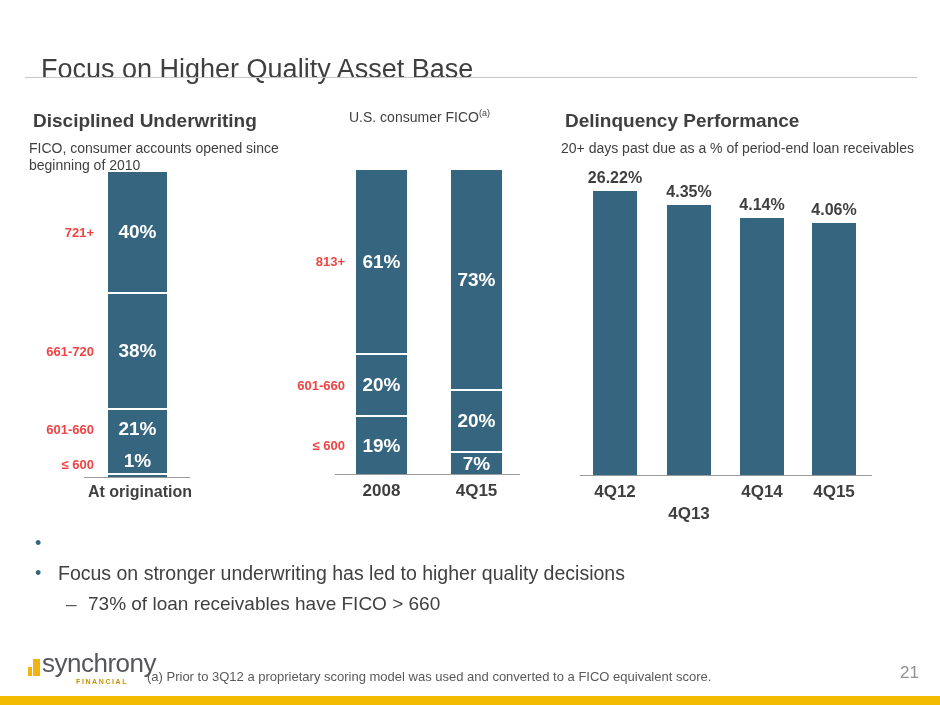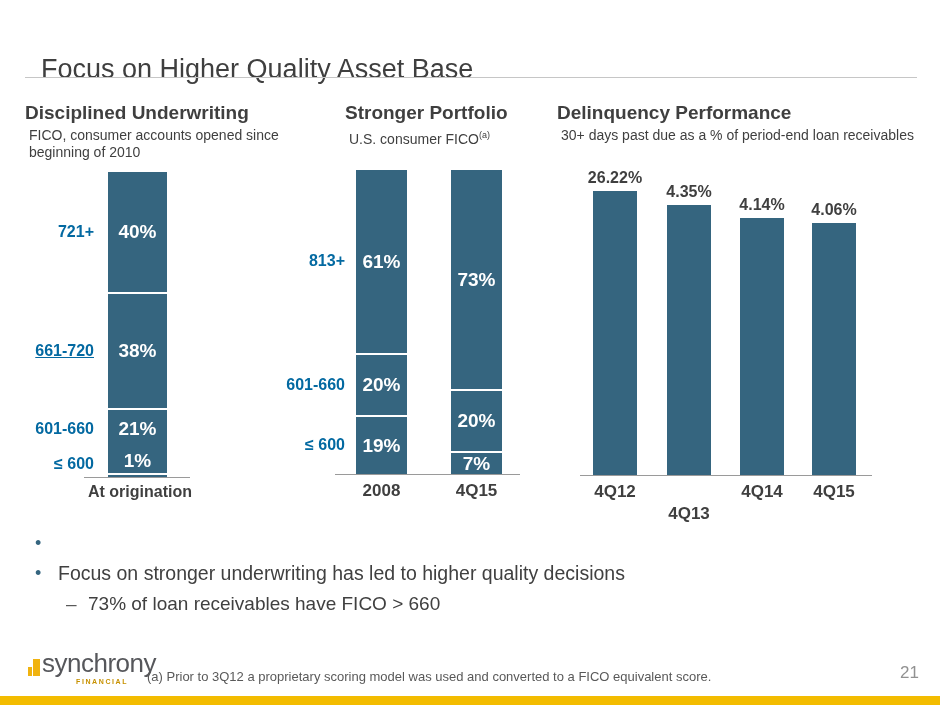--- a/index.html
+++ b/index.html
@@ -3,31 +3,31 @@
 <meta charset="utf-8">
 <style>
   html,body{margin:0;padding:0;background:#ffffff;}
   .slide{position:relative;width:940px;height:705px;background:#ffffff;overflow:hidden;
          font-family:"Liberation Sans",sans-serif;color:#3f3f3f;}
 
   .page-title{position:absolute;left:25px;top:38px;margin:16px;font-size:27px;font-weight:400;color:#3f3f3f;}
   .title-divider{position:absolute;left:25px;top:77px;width:892px;height:1px;background:#c6c6c6;}
 
   .sec{position:absolute;top:102px;}
-  .sec h2{margin:0;font-size:19px;font-weight:700;color:#3f3f3f;line-height:22px;}
+  .sec h2{margin:8px;font-size:19px;font-weight:700;color:#3f3f3f;line-height:22px;}
   .sec p{margin:3px 4px 0;font-size:14px;color:#3f3f3f;line-height:17px;}
   .sec sup{font-size:9px;}
   #sec1{left:25px;width:272px;}
   #sec2{left:345px;width:220px;}
   #sec3{left:557px;width:375px;}
 
   #charts{position:absolute;left:0;top:0;width:940px;height:705px;}
   .seg,.bar{position:absolute;}
   .val{position:absolute;color:#ffffff;font-weight:700;font-size:19px;white-space:nowrap;transform:translate(-50%,-50%);}
-  .rowlab{position:absolute;font-weight:700;font-size:16px;color:#0369a1;white-space:nowrap;transform:translate(-100%,-50%);}
+  .rowlab{position:absolute;font-weight:700;font-size:13px;color:#ef4444;white-space:nowrap;transform:translate(-100%,-50%);}
   .catlab{position:absolute;font-weight:700;font-size:17px;color:#3f3f3f;white-space:nowrap;transform:translateX(-50%);}
   .xtitle{position:absolute;font-weight:700;font-size:16px;color:#3f3f3f;white-space:nowrap;transform:translateX(-50%);}
   .vallab{position:absolute;font-weight:700;font-size:16px;color:#3f3f3f;white-space:nowrap;transform:translateX(-50%);}
   .axis{position:absolute;height:1px;background:#9a9a9a;}
 
   #bullets{position:absolute;left:30px;top:531px;width:780px;}
   .brow{display:flex;align-items:flex-start;font-size:19.5px;line-height:25px;color:#404040;margin-bottom:5px;}
   .brow .dot{width:23px;flex:none;padding-left:5px;color:#35657f;font-size:18px;}
   .brow.sub{margin-left:36px;font-size:19px;}
   .brow.sub .dash{width:22px;flex:none;color:#595959;}
@@ -49,39 +49,38 @@
 <div class="slide">
 
   <h1 class="page-title">Focus on Higher Quality Asset Base</h1>
   <div class="title-divider"></div>
 
   <div class="sec" id="sec1">
     <h2>Disciplined Underwriting</h2>
     <p>FICO, consumer accounts opened since beginning of 2010</p>
   </div>
   <div class="sec" id="sec2">
-    <h2>Stronger Portfolio</h2>
     <p><span>U.S. consumer FICO</span><sup>(a)</sup></p>
   </div>
   <div class="sec" id="sec3">
     <h2>Delinquency Performance</h2>
-    <p>30+ days past due as a % of period-end loan receivables</p>
+    <p>20+ days past due as a % of period-end loan receivables</p>
   </div>
 
   <div id="charts">
       <div class="seg" style="left: 108px; top: 172px; width: 59px; height: 120px; background: rgb(53, 101, 127);"></div>
       <div class="val" style="left: 137.5px; top: 232px;">40%</div>
       <div class="seg" style="left: 108px; top: 294px; width: 59px; height: 114px; background: rgb(53, 101, 127);"></div>
       <div class="val" style="left: 137.5px; top: 351px;">38%</div>
       <div class="seg" style="left: 108px; top: 410px; width: 59px; height: 63px; background: rgb(53, 101, 127);"></div>
       <div class="val" style="left: 137.5px; top: 429px;">21%</div>
       <div class="seg" style="left: 108px; top: 475px; width: 59px; height: 3px; background: rgb(53, 101, 127);"></div>
       <div class="val" style="left: 137.5px; top: 461px;">1%</div>
       <div class="rowlab" style="left: 94px; top: 232px;">721+</div>
-      <div class="rowlab" style="left: 94px; top: 351px; text-decoration: underline;">661-720</div>
+      <div class="rowlab" style="left: 94px; top: 351px;">661-720</div>
       <div class="rowlab" style="left: 94px; top: 429px;">601-660</div>
       <div class="rowlab" style="left: 94px; top: 464px;">≤ 600</div>
       <div class="axis" style="left: 84px; top: 477px; width: 106px;"></div>
       <div class="xtitle" style="left: 140px; top: 483px;">At origination</div>
       <div class="seg" style="left: 356px; top: 170px; width: 51px; height: 183px; background: rgb(53, 101, 127);"></div>
       <div class="val" style="left: 381.5px; top: 261.5px;">61%</div>
       <div class="seg" style="left: 356px; top: 355px; width: 51px; height: 60px; background: rgb(53, 101, 127);"></div>
       <div class="val" style="left: 381.5px; top: 385px;">20%</div>
       <div class="seg" style="left: 356px; top: 417px; width: 51px; height: 57px; background: rgb(53, 101, 127);"></div>
       <div class="val" style="left: 381.5px; top: 445.5px;">19%</div>

